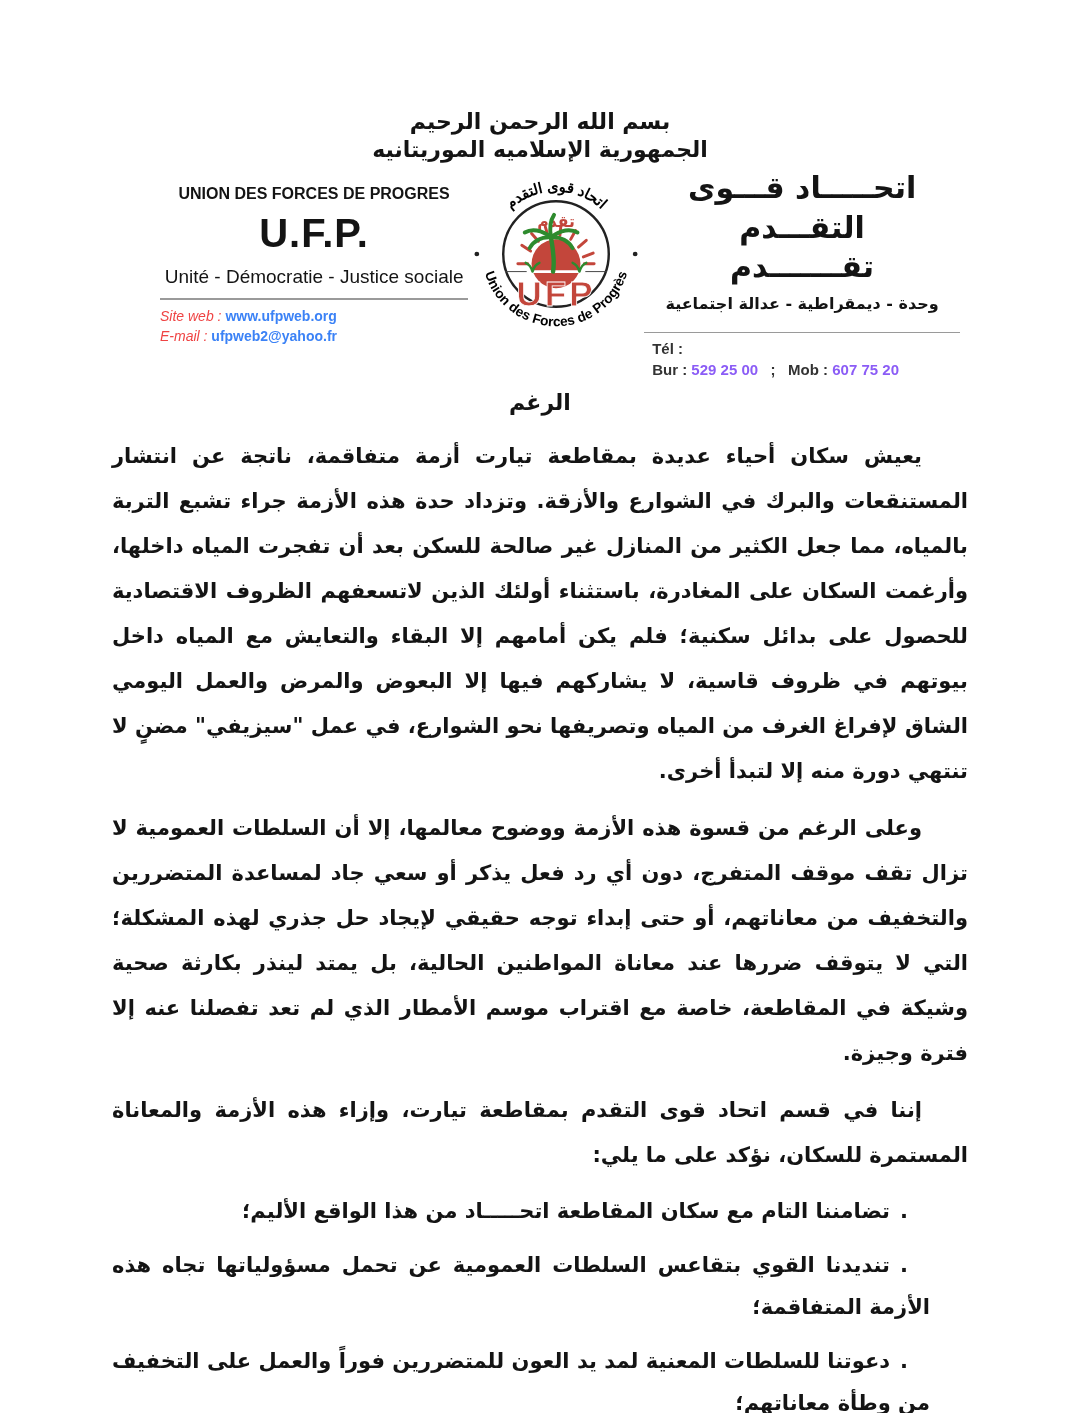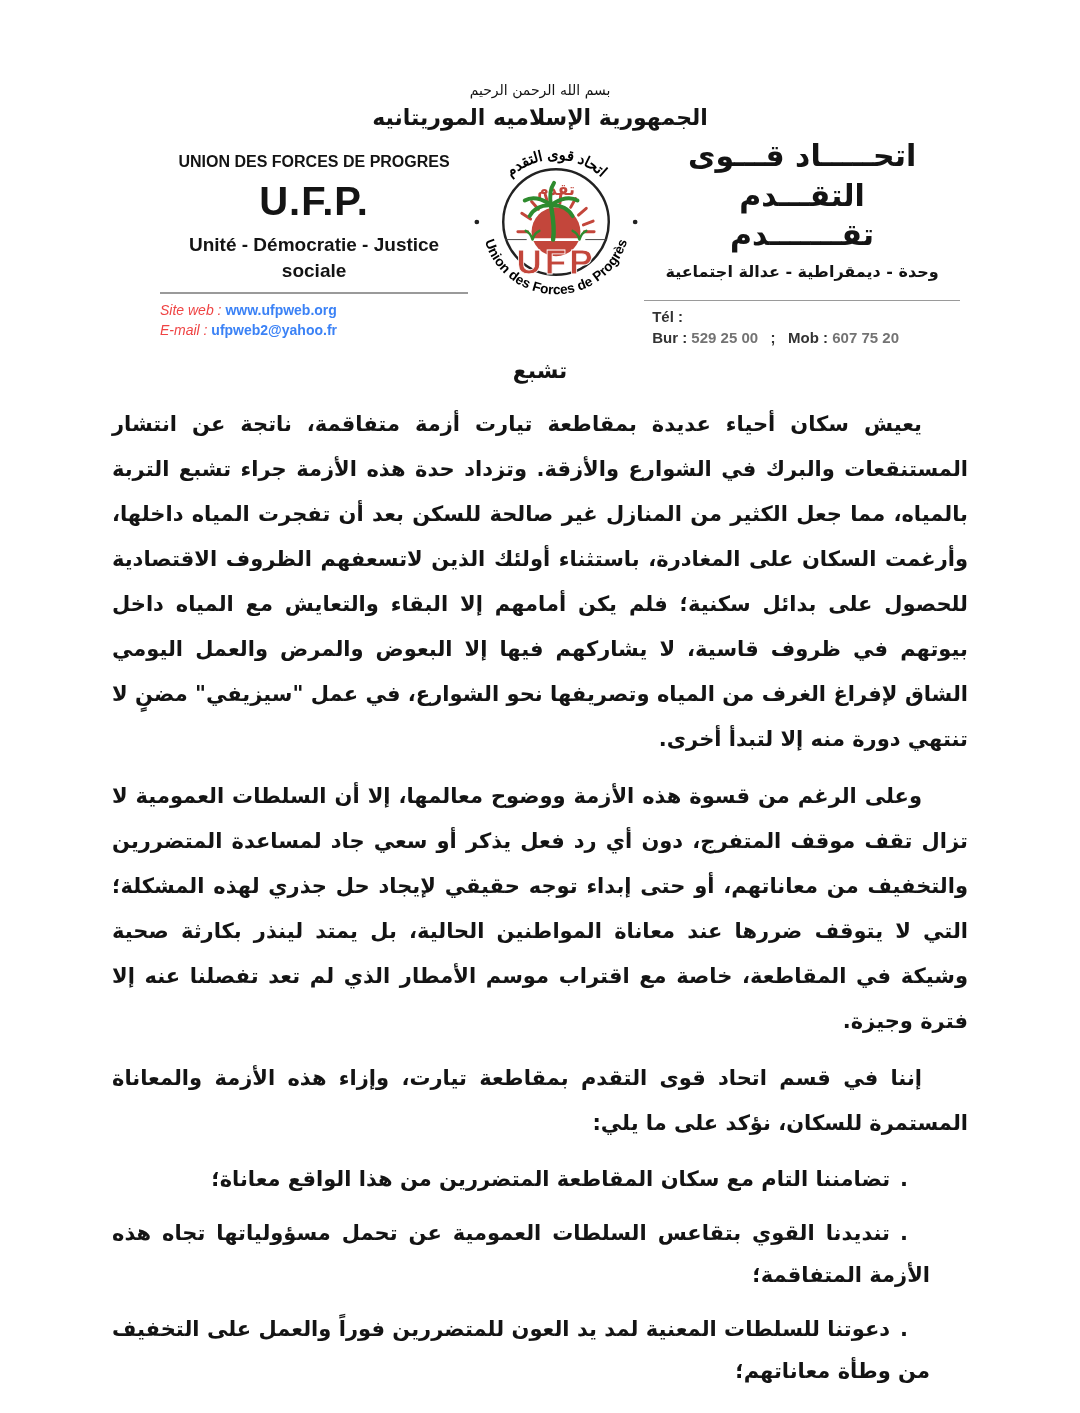--- a/index.html
+++ b/index.html
@@ -2,45 +2,45 @@
 <html lang="ar"><head>
 <meta charset="utf-8">
 <style>
   html,body { margin:0; padding:0; background:#ffffff; }
   .page {
     width:1080px; height:1413px; background:#ffffff; overflow:hidden;
     font-family:"DejaVu Sans", sans-serif; color:#141414; position:relative;
   }
   
   .top-header { text-align:center; padding-top:76px; }
-  .bismillah   { direction:rtl; font-size:14px; font-weight:normal; line-height:28px; }
+  .bismillah   { direction:rtl; font-size:22px; font-weight:bold; line-height:28px;margin-top:32px; }
   .republic-ar { direction:rtl; font-size:22px; font-weight:bold; line-height:28px; }
   .republic-fr { font-family:"Liberation Sans", sans-serif; font-size:18px; font-weight:bold;
                  letter-spacing:.4px; line-height:24px; margin-top:2px; }
   
   .letterhead { display:flex; justify-content:space-between; align-items:flex-start;
                 margin:2px 120px 0 160px; }
   .lh-left { width:322px; text-align:center; font-family:"Liberation Sans", sans-serif; padding-top:16px; }
   .lh-left .org   { font-size:16px; font-weight:bold; line-height:24px; }
   .lh-left .acr   { font-size:40px; font-weight:bold; line-height:46px; margin-top:4px; letter-spacing:1px; }
-  .lh-left .motto { font-size:19px; font-weight:bold; line-height:26px; margin-top:8px;
+  .lh-left .motto { font-size:19px; font-weight:normal; line-height:26px; margin-top:8px;
                     padding-bottom:8px; border-bottom:2px solid #9a9a9a; }
   .contacts { text-align:left; margin-top:6px; font-size:14px; line-height:20px; }
   .contacts .lbl { color:#ef4444; font-weight:normal;font-style:italic; }
   .contacts .val { color:#3b82f6; font-weight:bold; }
   .lh-logo { width:176px; height:172px; flex:0 0 auto; margin-top:2px; }
   .lh-right { width:330px; text-align:center; direction:rtl; padding-top:2px; }
   .lh-right .org-ar    { font-size:30px; font-weight:bold; line-height:40px; }
   .lh-right .slogan-ar { font-size:30px; font-weight:bold; line-height:38px; }
   .lh-right .motto-ar  { font-size:16px; font-weight:bold; line-height:24px; margin-top:6px;
                          padding-bottom:16px; border-bottom:1.5px solid #9a9a9a; }
   .tel-block { direction:ltr; text-align:left; font-family:"Liberation Sans", sans-serif;
                font-size:15px; line-height:21px; margin-top:5px;margin-left:8px; }
   .tel-block .lbl { font-weight:bold; color:#333; }
-  .tel-block .num { font-weight:bold; color:#737373; }
+  .tel-block .num { font-weight:bold; color:#8b5cf6; }
   
   .doc { margin:0 112px; direction:rtl; }
   .doc-title { text-align:center; font-size:22px; font-weight:bold; line-height:30px; margin-top:8px; }
   .para { font-size:21px; font-weight:bold; line-height:45px; text-align:justify;
           text-indent:46px; margin:12px 0 0 0; }
   .para.first { margin-top:16px; }
   .bullet { font-size:21px; font-weight:bold; line-height:42px; text-align:justify;
             padding-right:38px; text-indent:22px; margin-top:12px; }
   .bullet .marker { margin-left:10px; }
   
@@ -132,28 +132,28 @@
           &nbsp;&nbsp;<span class="lbl">;</span>&nbsp;&nbsp;
           <span class="lbl">Mob :</span>
           <span class="num">607 75 20</span>
         </div>
       </div>
     </div>
 
   </div>
 
   <div class="doc">
-    <div class="doc-title">تشبع</div>
+    <div class="doc-title">الرغم</div>
 
     <p class="para first">يعيش سكان أحياء عديدة بمقاطعة تيارت أزمة متفاقمة، ناتجة عن انتشار المستنقعات والبرك في الشوارع والأزقة. وتزداد حدة هذه الأزمة جراء تشبع التربة بالمياه، مما جعل الكثير من المنازل غير صالحة للسكن بعد أن تفجرت المياه داخلها، وأرغمت السكان على المغادرة، باستثناء أولئك الذين لاتسعفهم الظروف الاقتصادية للحصول على بدائل سكنية؛ فلم يكن أمامهم إلا البقاء والتعايش مع المياه داخل بيوتهم في ظروف قاسية، لا يشاركهم فيها إلا البعوض والمرض والعمل اليومي الشاق لإفراغ الغرف من المياه وتصريفها نحو الشوارع، في عمل "سيزيفي" مضنٍ لا تنتهي دورة منه إلا لتبدأ أخرى.</p>
     <p class="para">وعلى الرغم من قسوة هذه الأزمة ووضوح معالمها، إلا أن السلطات العمومية لا تزال تقف موقف المتفرج، دون أي رد فعل يذكر أو سعي جاد لمساعدة المتضررين والتخفيف من معاناتهم، أو حتى إبداء توجه حقيقي لإيجاد حل جذري لهذه المشكلة؛ التي لا يتوقف ضررها عند معاناة المواطنين الحالية، بل يمتد لينذر بكارثة صحية وشيكة في المقاطعة، خاصة مع اقتراب موسم الأمطار الذي لم تعد تفصلنا عنه إلا فترة وجيزة.</p>
     <p class="para">إننا في قسم اتحاد قوى التقدم بمقاطعة تيارت، وإزاء هذه الأزمة والمعاناة المستمرة للسكان، نؤكد على ما يلي:</p>
 
     <div class="bullet">
-      <span class="marker">.</span><span>تضامننا التام مع سكان المقاطعة المتضررين من هذا الواقع معاناة؛</span>
+      <span class="marker">.</span><span>تضامننا التام مع سكان المقاطعة اتحـــــاد من هذا الواقع الأليم؛</span>
     </div>
     <div class="bullet">
       <span class="marker">.</span><span>تنديدنا القوي بتقاعس السلطات العمومية عن تحمل مسؤولياتها تجاه هذه الأزمة المتفاقمة؛</span>
     </div>
     <div class="bullet">
       <span class="marker">.</span><span>دعوتنا للسلطات المعنية لمد يد العون للمتضررين فوراً والعمل على التخفيف من وطأة معاناتهم؛</span>
     </div>
 
   </div>
 

